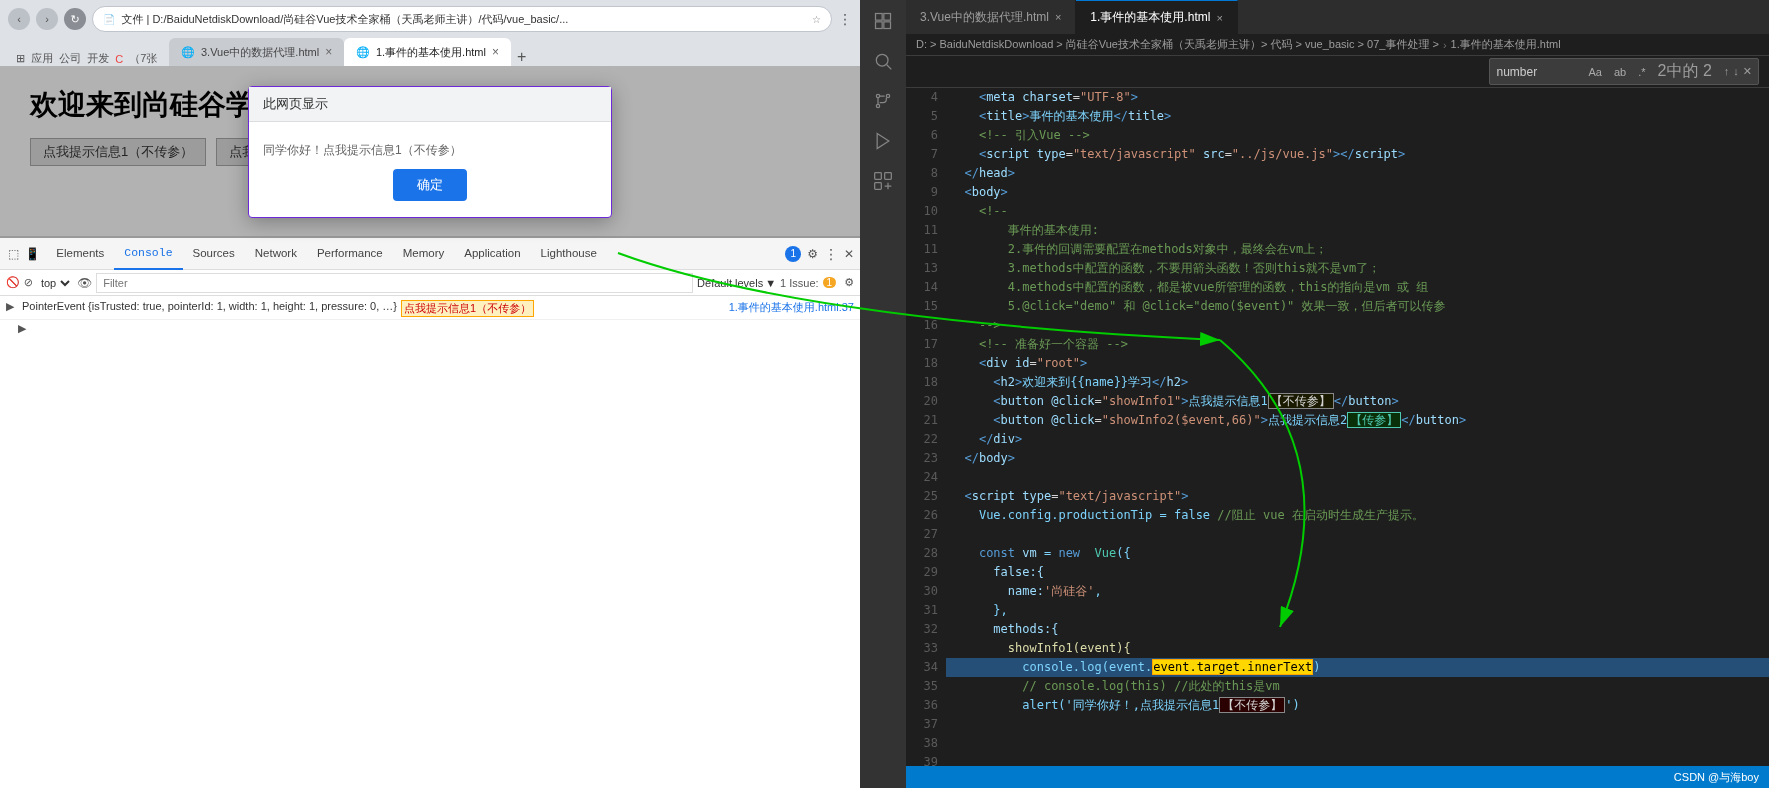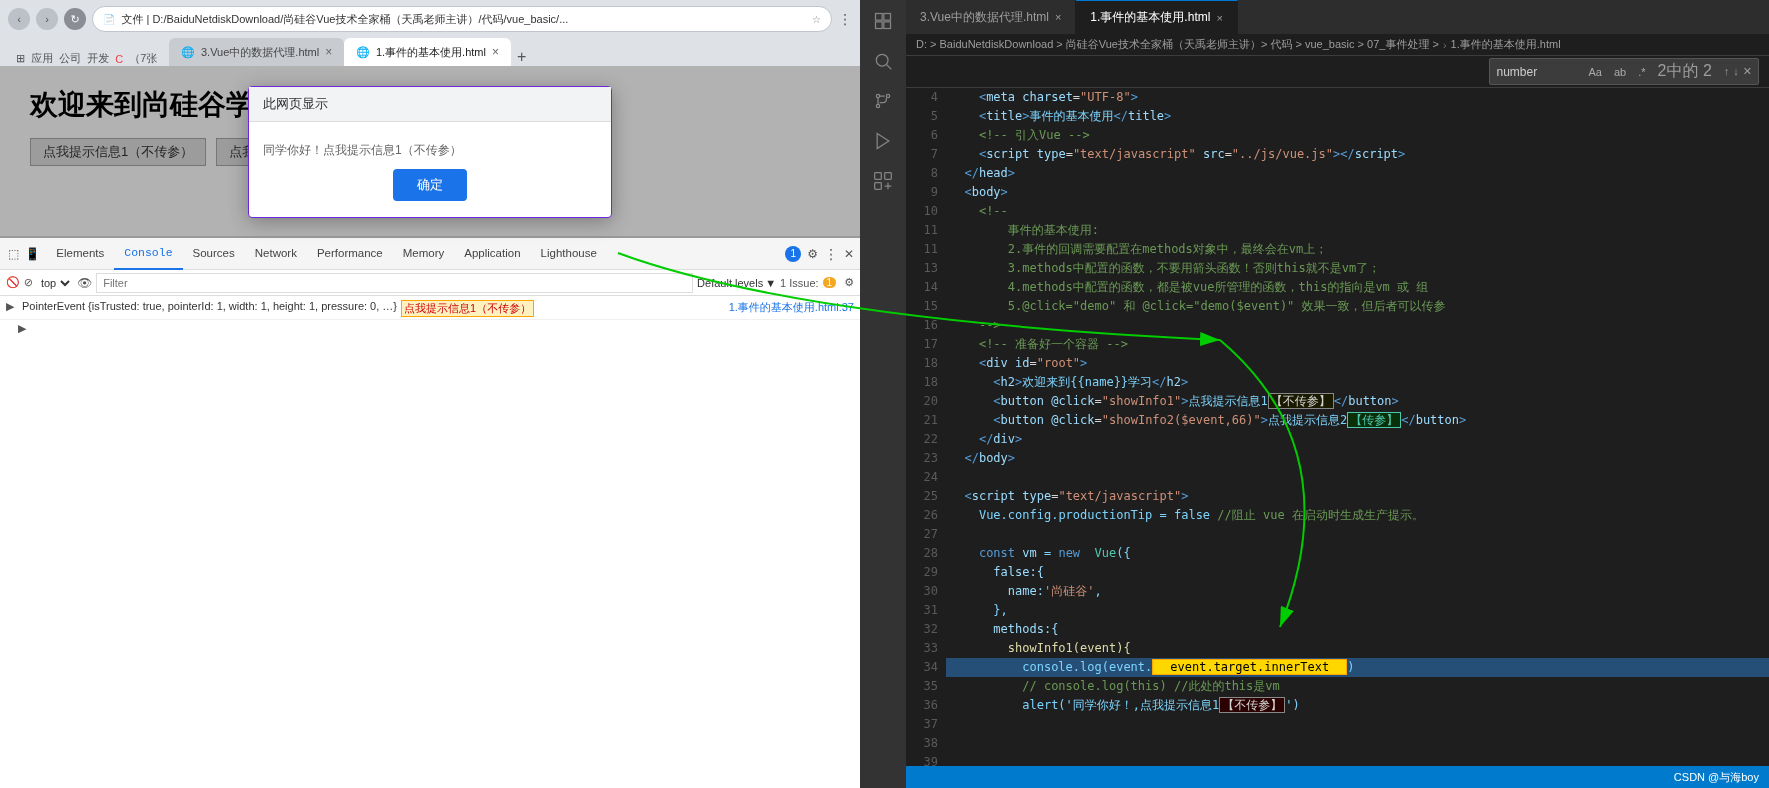--- a/index.html
+++ b/index.html
@@ -777,21 +777,21 @@
         <div class="code-line">      <span class="c-light-blue">false:{</span></div>
 
         <div class="code-line">        <span class="c-light-blue">name:</span><span class="c-orange">'尚硅谷'</span><span class="c-white">,</span></div>
 
         <div class="code-line">      <span class="c-white">},</span></div>
 
         <div class="code-line">      <span class="c-light-blue">methods:{</span></div>
 
         <div class="code-line">        <span class="c-yellow">showInfo1(event){</span></div>
 
-        <div class="code-line highlighted">          <span class="c-white">console.log(event.</span><span style="background:#ffd700;color:#000;border:1px solid #ffa500;padding:0 17px;">event.target.innerText</span><span class="c-white">)</span></div>
+        <div class="code-line highlighted">          <span class="c-white">console.log(event.</span><span style="background:#ffd700;color:#000;border:1px solid #ffa500;padding:0 0;">event.target.innerText</span><span class="c-white">)</span></div>
 
         <div class="code-line">          <span class="c-gray">// console.log(this) //此处的this是vm</span></div>
 
         <div class="code-line">          <span class="c-white">alert('同学你好！,点我提示信息1</span><span style="background:#2a0000;border:1px solid #888;color:#d4d4d4;padding:0 2px;">【不传参】</span><span class="c-white">')</span></div>
 
       </div>
     </div>
 
     <div class="vscode-statusbar">
       <span>CSDN @与海boy</span>

